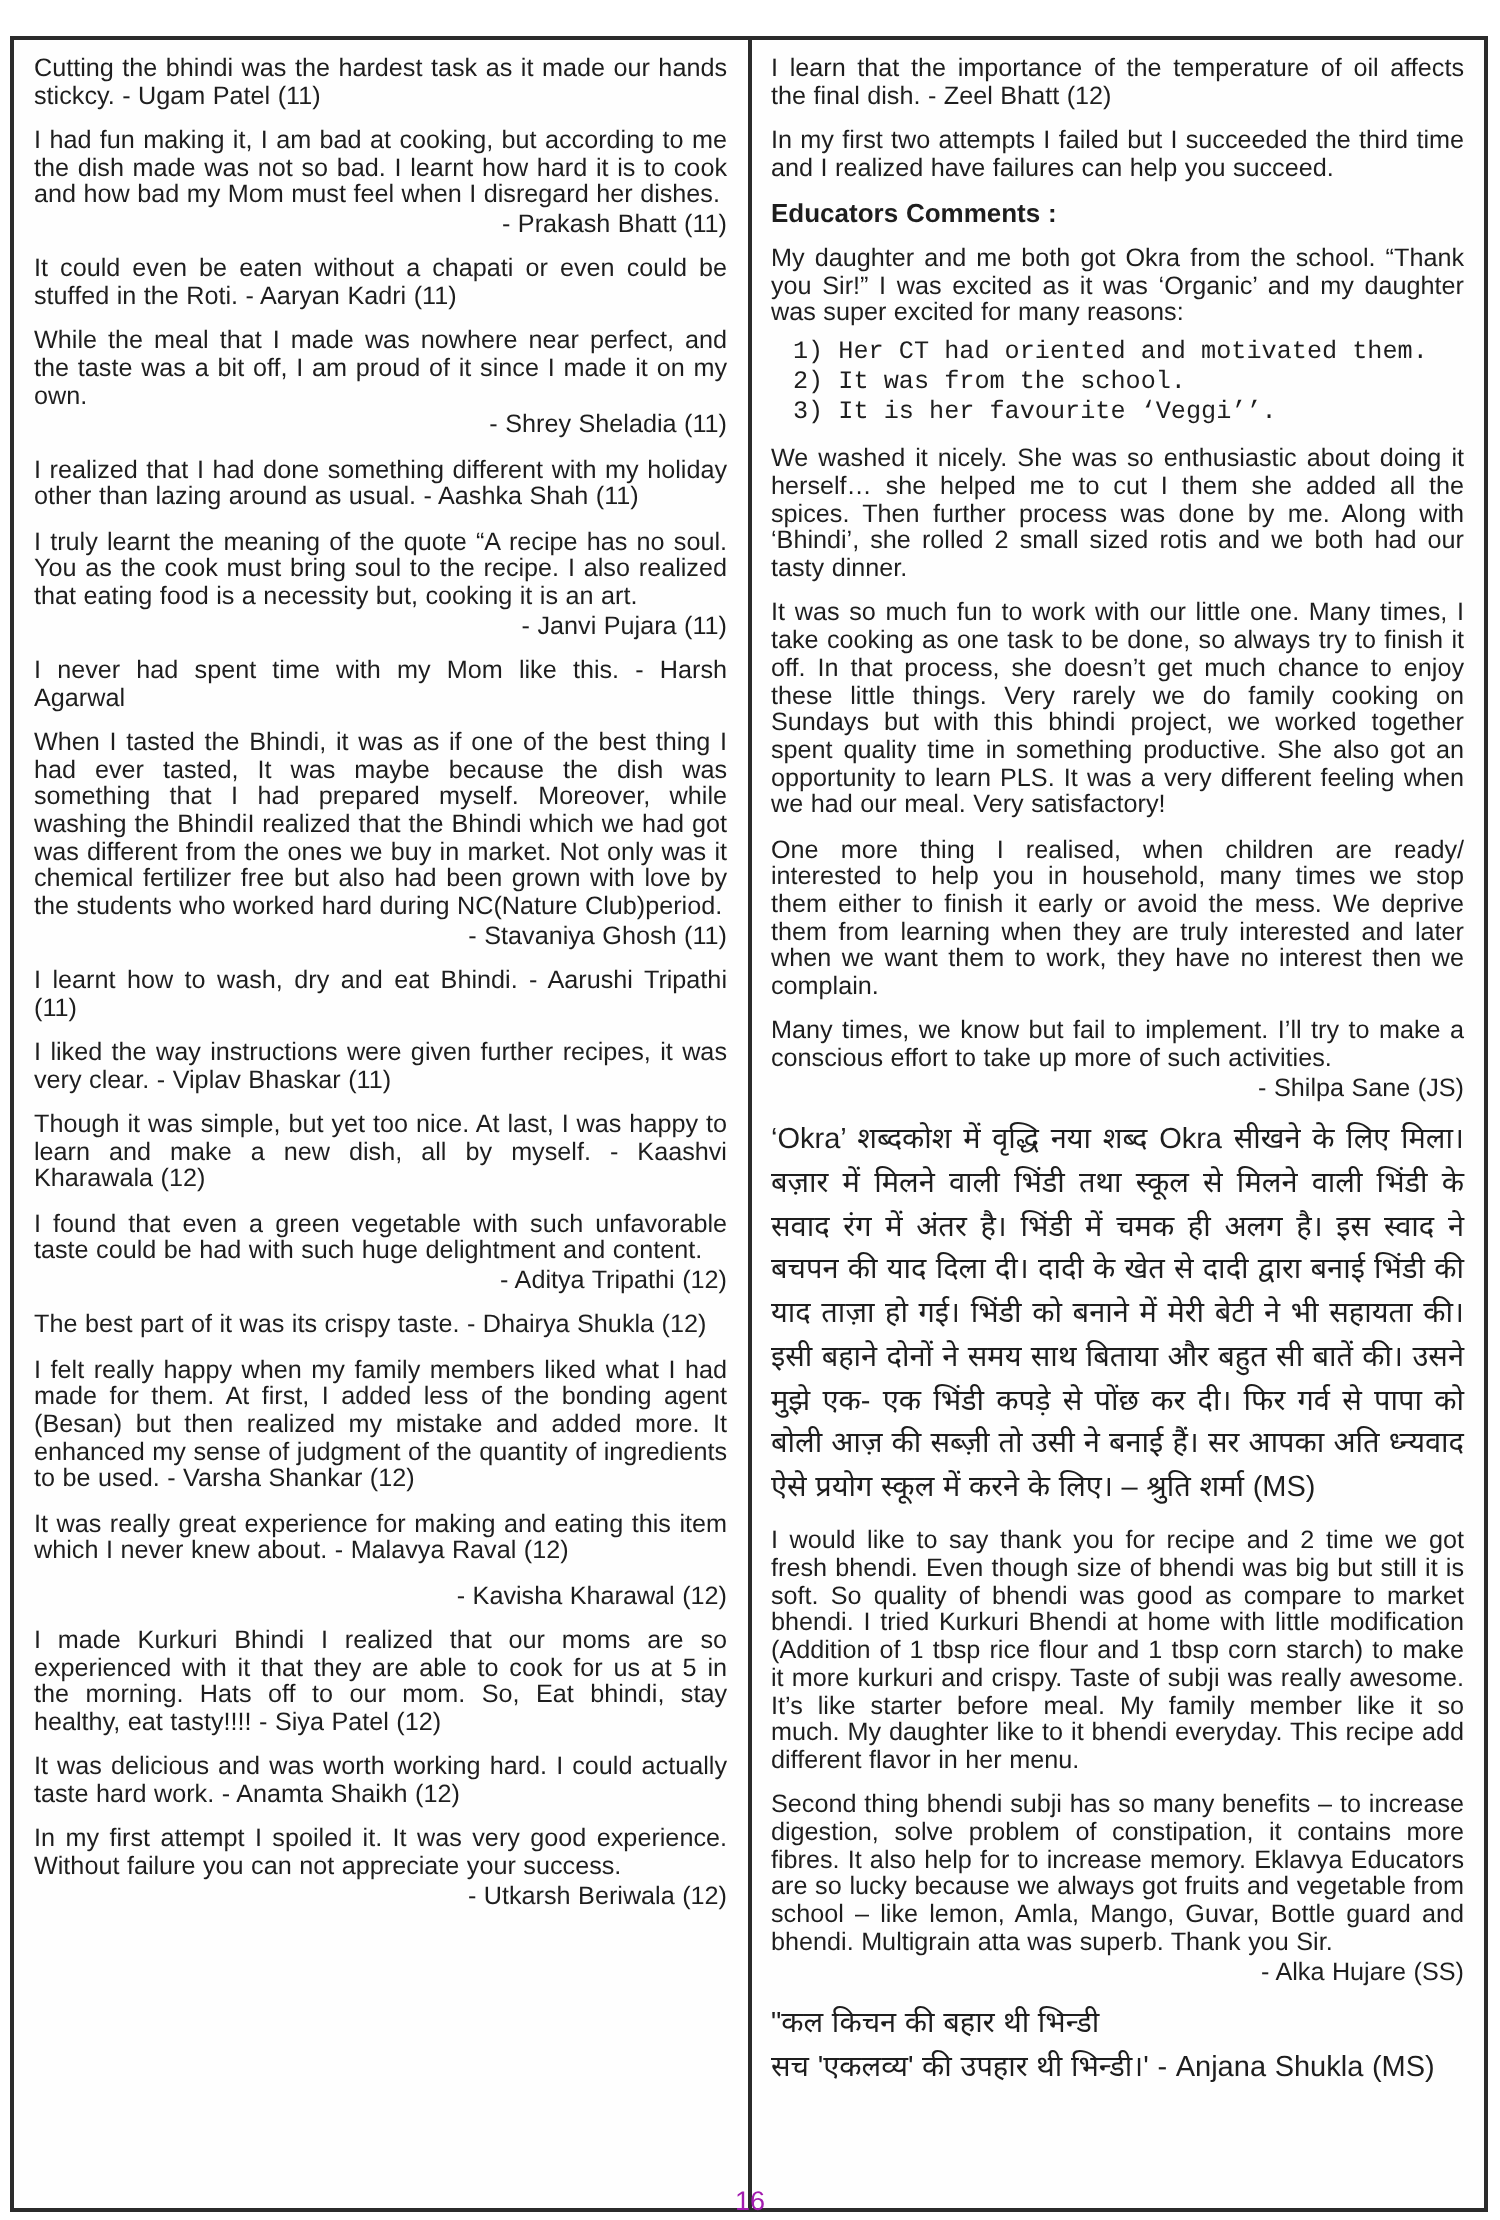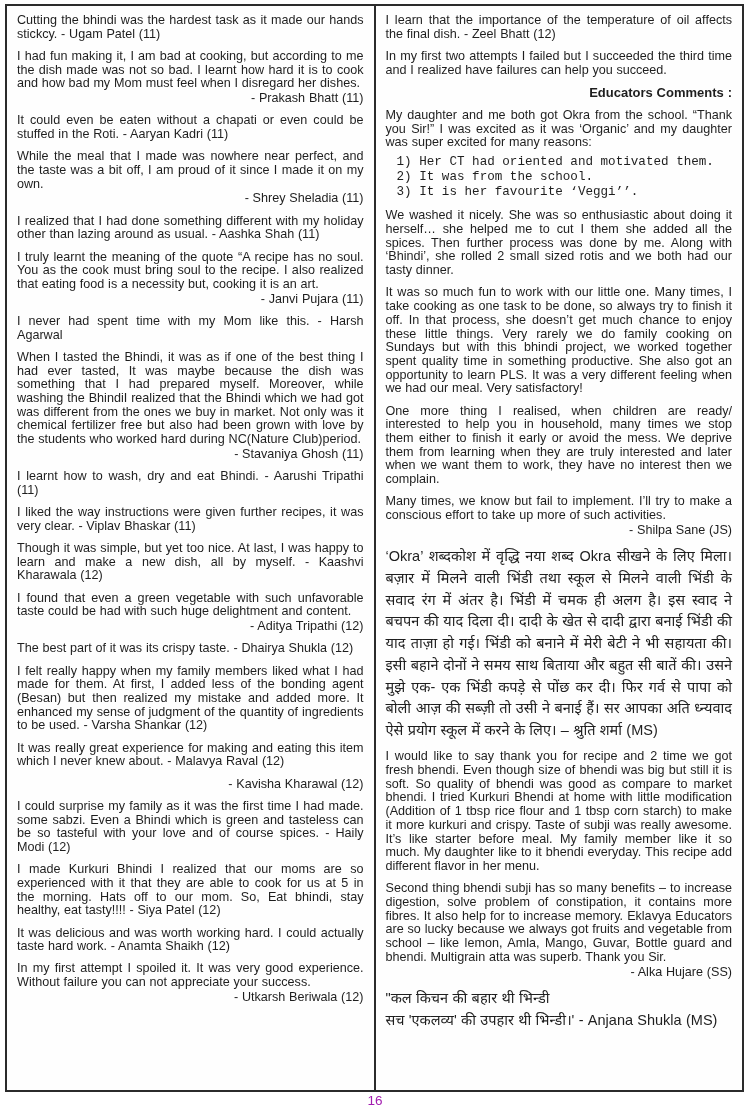--- a/index.html
+++ b/index.html
@@ -6,21 +6,21 @@
   body {
     width: 750px; height: 1110px;
     background: #ffffff;
     font-family: "Liberation Sans", sans-serif;
     color: #1e1e1e;
     position: relative;
     overflow: hidden;
   }
   .content-frame {
     position: absolute;
-    left: 5px; top: 4px;
+    left: 5px; top: 18px;
     width: 739px; height: 1088px;
     border: 2px solid #2b2b2b;
     box-sizing: border-box;
     display: flex;
     background: #fefefe;
   }
   .column {
     flex: 1 1 0;
     padding: 8px 10px 4px 10px;
     overflow: hidden;
@@ -32,21 +32,21 @@
   }
   .para {
     font-size: 12.6px;
     line-height: 1.09;
     text-align: justify;
     margin: 0 0 8.5px 0;
     word-spacing: 0.02em;
   }
   .para.heading {
     font-weight: bold;
-    text-align: right;
+    text-align: left;
     font-size: 13px;
     margin-bottom: 9px;
   }
   .para.hindi {
     font-size: 14.5px;
     line-height: 1.5;
   }
   .para.pre { white-space: pre-line; text-align: left; }
   .attribution {
     display: block;
@@ -86,21 +86,20 @@
       <p class="para"><span>I never had spent time with my Mom like this.  -  Harsh Agarwal</span></p>
       <p class="para"><span>When I tasted the Bhindi, it was as if one of the best thing I had ever tasted, It was maybe because the dish was something that I had prepared myself. Moreover, while washing the BhindiI realized that the Bhindi which we had got was different from the ones we buy in market. Not only was it chemical fertilizer free but also had been grown with love by the students who worked hard during NC(Nature Club)period.</span><span class="attribution">-  Stavaniya Ghosh (11)</span></p>
       <p class="para"><span>I learnt how to wash, dry and eat Bhindi. -  Aarushi Tripathi (11)</span></p>
       <p class="para"><span>I liked the way instructions were given further recipes, it was very clear.  -  Viplav Bhaskar (11)</span></p>
       <p class="para"><span>Though it was simple, but yet too nice. At last, I was happy to learn and make a new dish, all by myself.  -  Kaashvi Kharawala (12)</span></p>
       <p class="para"><span>I found that even a green vegetable with such unfavorable taste could be had with such huge delightment and content.</span><span class="attribution">-  Aditya Tripathi (12)</span></p>
       <p class="para"><span>The best part of it was its crispy taste.  -  Dhairya Shukla (12)</span></p>
       <p class="para"><span>I felt really happy when my family members liked what I had made for them. At first, I added less of the bonding agent (Besan) but then realized my mistake and added more. It enhanced my sense of judgment of the quantity of ingredients to be used.  -  Varsha Shankar (12)</span></p>
       <p class="para"><span>It was really great experience for making and eating this item which I never knew about.  -  Malavya Raval (12)</span></p>
       <p class="para"><span class="attribution">- Kavisha Kharawal (12)</span></p>
-      <p class="para"><span>I could surprise my family as it was the first time I had made. some sabzi. Even a Bhindi which is green and tasteless can be so tasteful with your love and of course spices. - Haily Modi (12)</span></p>
       <p class="para"><span>I made Kurkuri Bhindi I realized that our moms are so experienced with it that they are able to cook for us at 5 in the morning. Hats off to our mom. So, Eat bhindi, stay healthy, eat tasty!!!!  -  Siya Patel (12)</span></p>
       <p class="para"><span>It was delicious and was worth working hard. I could actually taste hard work.  -  Anamta Shaikh (12)</span></p>
       <p class="para"><span>In my first attempt I spoiled it. It was very good experience. Without failure you can not appreciate your success.</span><span class="attribution">-  Utkarsh Beriwala (12)</span></p>
     </div>
   <div class="column-divider"></div>
   <div class="column column-right" id="col-right">
       <p class="para"><span>I learn that the importance of the temperature of oil affects the final dish.  -  Zeel Bhatt (12)</span></p>
       <p class="para"><span>In my first two attempts I failed but I succeeded the third time and I realized have failures can help you succeed.</span></p>
       <p class="para heading"><span>Educators Comments :</span></p>
       <p class="para"><span>My daughter and me both got Okra from the school. “Thank you Sir!” I was excited as it was ‘Organic’ and my daughter was super excited for many reasons:</span></p>

